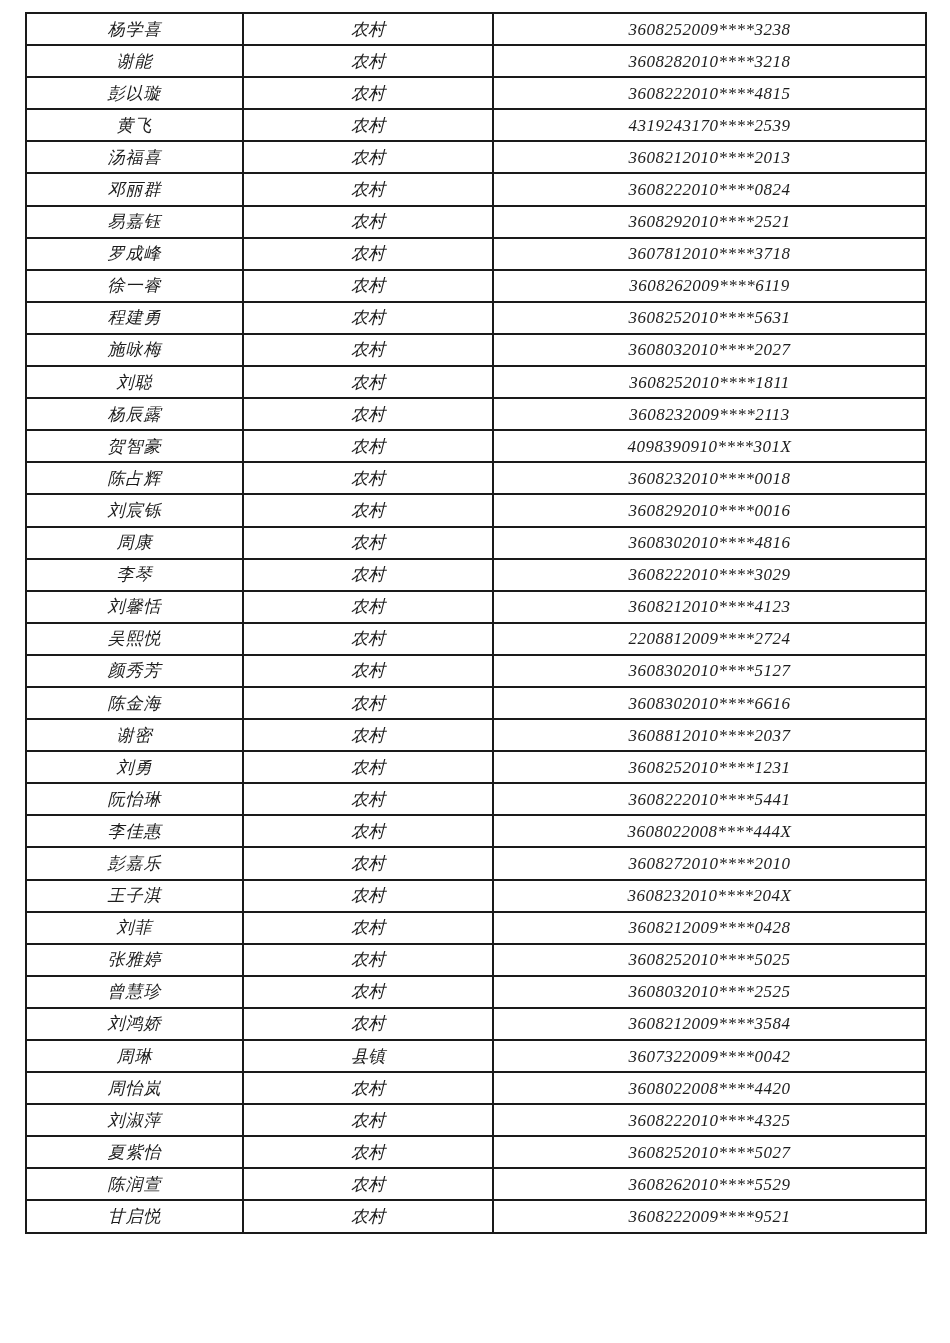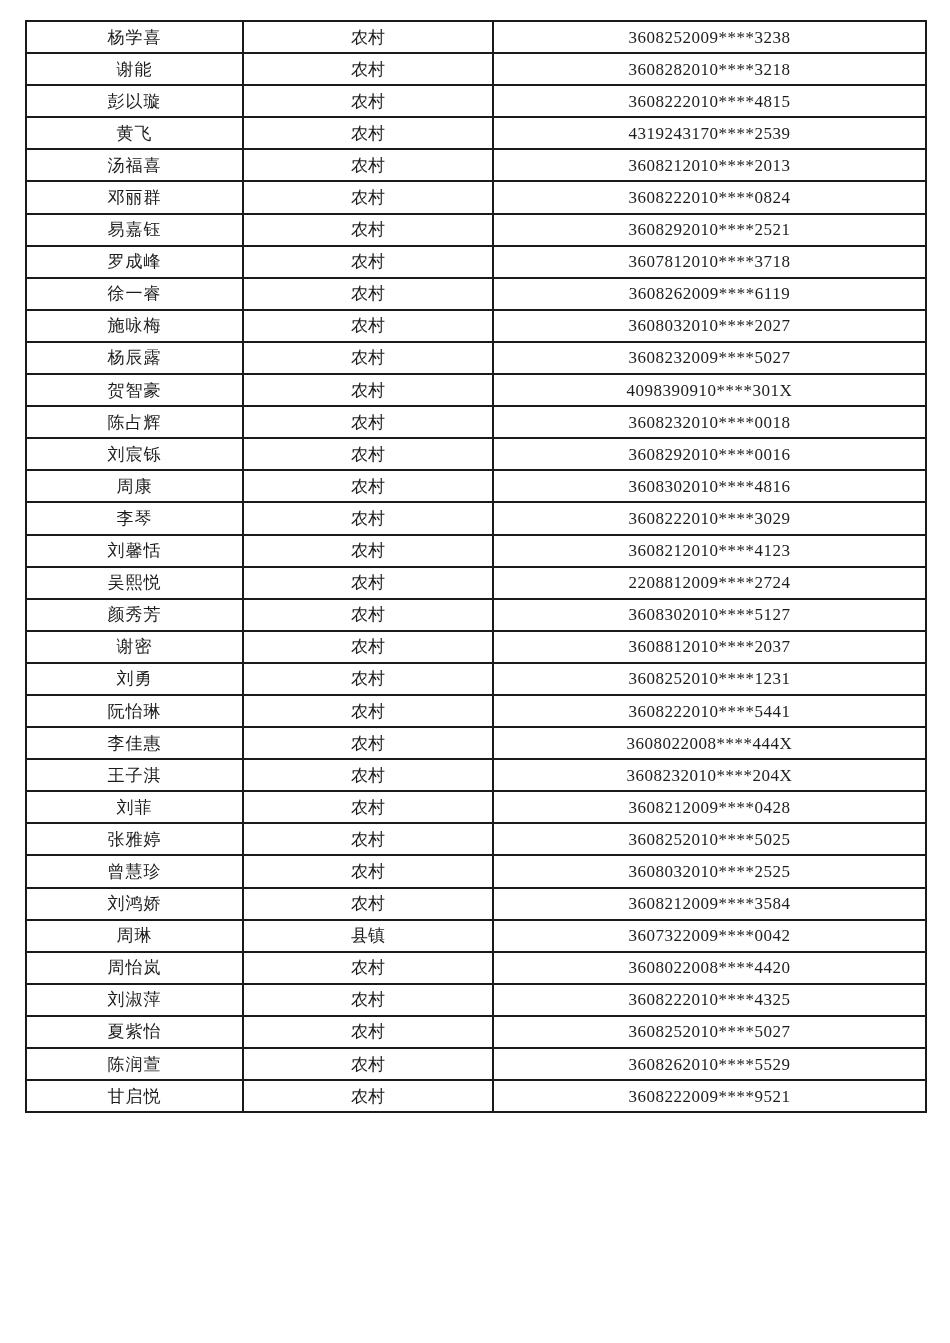--- a/index.html
+++ b/index.html
@@ -10,24 +10,25 @@
   body {
     width: 950px;
     height: 1343px;
     position: relative;
     font-family: "Liberation Serif", "DejaVu Serif", serif;
     color: #000000;
   }
   table.roster {
     position: absolute;
     left: 25px;
-    top: 20px;
+    top: 12px;
     width: 900px;
     border-collapse: collapse;
     table-layout: fixed;
+    font-style: italic;
   }
   table.roster td {
     border: 2px solid #1a1a1a;
     height: 30.1px;
     padding: 0;
     text-align: center;
     vertical-align: middle;
     font-size: 17px;
     line-height: 1;
     color: #1c1c1c;
@@ -89,28 +90,38 @@
         <td class="col-name">罗成峰</td>
         <td class="col-type">农村</td>
         <td class="col-id">3607812010****3718</td>
       </tr>
       <tr>
         <td class="col-name">徐一睿</td>
         <td class="col-type">农村</td>
         <td class="col-id">3608262009****6119</td>
       </tr>
       <tr>
+        <td class="col-name">程建勇</td>
+        <td class="col-type">农村</td>
+        <td class="col-id">3608252010****5631</td>
+      </tr>
+      <tr>
         <td class="col-name">施咏梅</td>
         <td class="col-type">农村</td>
         <td class="col-id">3608032010****2027</td>
       </tr>
       <tr>
+        <td class="col-name">刘聪</td>
+        <td class="col-type">农村</td>
+        <td class="col-id">3608252010****1811</td>
+      </tr>
+      <tr>
         <td class="col-name">杨辰露</td>
         <td class="col-type">农村</td>
-        <td class="col-id">3608232009****5027</td>
+        <td class="col-id">3608232009****2113</td>
       </tr>
       <tr>
         <td class="col-name">贺智豪</td>
         <td class="col-type">农村</td>
         <td class="col-id">4098390910****301X</td>
       </tr>
       <tr>
         <td class="col-name">陈占辉</td>
         <td class="col-type">农村</td>
         <td class="col-id">3608232010****0018</td>
@@ -139,38 +150,48 @@
         <td class="col-name">吴熙悦</td>
         <td class="col-type">农村</td>
         <td class="col-id">2208812009****2724</td>
       </tr>
       <tr>
         <td class="col-name">颜秀芳</td>
         <td class="col-type">农村</td>
         <td class="col-id">3608302010****5127</td>
       </tr>
       <tr>
+        <td class="col-name">陈金海</td>
+        <td class="col-type">农村</td>
+        <td class="col-id">3608302010****6616</td>
+      </tr>
+      <tr>
         <td class="col-name">谢密</td>
         <td class="col-type">农村</td>
         <td class="col-id">3608812010****2037</td>
       </tr>
       <tr>
         <td class="col-name">刘勇</td>
         <td class="col-type">农村</td>
         <td class="col-id">3608252010****1231</td>
       </tr>
       <tr>
         <td class="col-name">阮怡琳</td>
         <td class="col-type">农村</td>
         <td class="col-id">3608222010****5441</td>
       </tr>
       <tr>
         <td class="col-name">李佳惠</td>
         <td class="col-type">农村</td>
         <td class="col-id">3608022008****444X</td>
+      </tr>
+      <tr>
+        <td class="col-name">彭嘉乐</td>
+        <td class="col-type">农村</td>
+        <td class="col-id">3608272010****2010</td>
       </tr>
       <tr>
         <td class="col-name">王子淇</td>
         <td class="col-type">农村</td>
         <td class="col-id">3608232010****204X</td>
       </tr>
       <tr>
         <td class="col-name">刘菲</td>
         <td class="col-type">农村</td>
         <td class="col-id">3608212009****0428</td>

